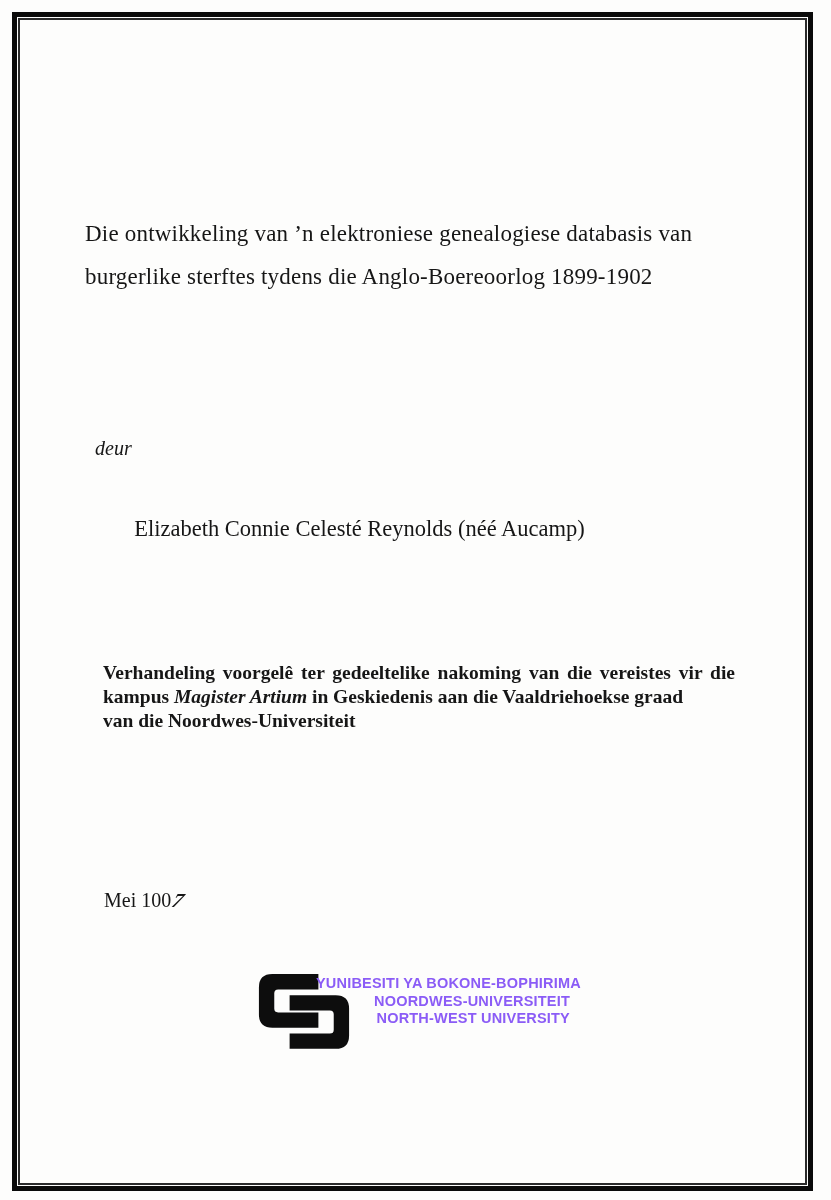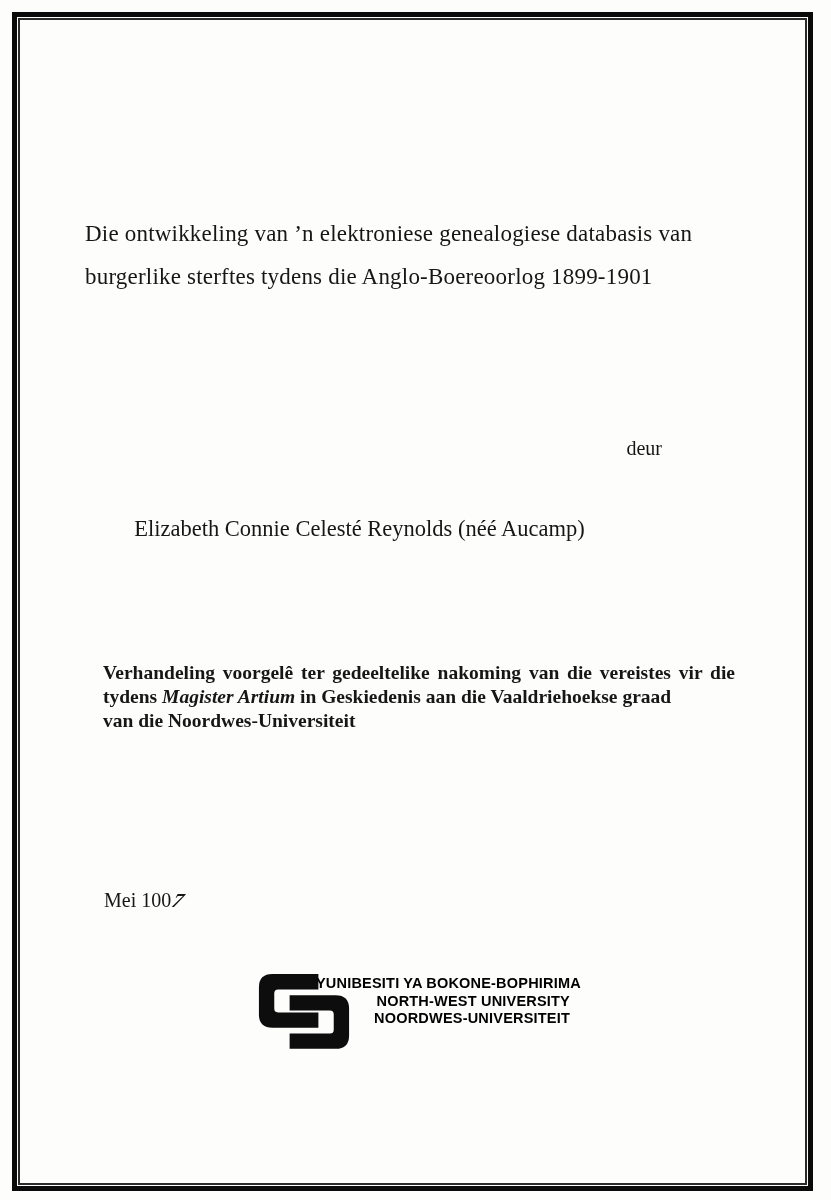--- a/index.html
+++ b/index.html
@@ -41,22 +41,23 @@
     text-align: center;
     font-size: 23px;
     letter-spacing: 0.2px;
   }
   .title-block .title-line { line-height: 43px; white-space: nowrap; }
   .byline {
     position: absolute;
     top: 437px;
     left: 95px;
     right: 75px;
-    text-align: right;
+    text-align: left;
     font-size: 20px;
+    font-style: italic;
   }
   .author-line {
     position: absolute;
     top: 516px;
     left: 74px;
     right: 92px;
     text-align: center;
     font-size: 22.5px;
   }
   .statement {
@@ -96,58 +97,58 @@
     position: absolute;
     left: 316px;
     top: 975px;
     width: 254px;
     text-align: right;
     font-family: "Liberation Sans", sans-serif;
     font-weight: 700;
     font-size: 14.5px;
     line-height: 17.6px;
     letter-spacing: 0.2px;
-    color: #000000;
+    color: #8b5cf6;
     white-space: nowrap;
   }
 </style>
 </head>
 <body>
 
 <div class="page">
 
   <div class="frame-outer">
     <div class="frame-inner"></div>
   </div>
 
   <div class="title-block">
     <div class="title-line">Die ontwikkeling van ’n elektroniese genealogiese databasis van</div>
-    <div class="title-line">burgerlike sterftes tydens die Anglo-Boereoorlog 1899-1901</div>
+    <div class="title-line">burgerlike sterftes tydens die Anglo-Boereoorlog 1899-1902</div>
   </div>
 
   <div class="byline">deur</div>
 
   <div class="author-line">Elizabeth Connie Celesté Reynolds (néé Aucamp)</div>
 
   <div class="statement">
     <div class="justified">Verhandeling voorgelê ter gedeeltelike nakoming van die vereistes vir die</div>
-    <div><span>tydens </span><span class="italic">Magister Artium</span><span> in Geskiedenis aan die Vaaldriehoekse graad</span></div>
+    <div><span>kampus </span><span class="italic">Magister Artium</span><span> in Geskiedenis aan die Vaaldriehoekse graad</span></div>
     <div>van die Noordwes-Universiteit</div>
   </div>
 
   <div class="supervisor-block">
     <div><span>Mei 100</span><span class="digit-seven">7</span></div>
   </div>
 
   <svg class="logo-mark" viewBox="0 0 98 84" xmlns="http://www.w3.org/2000/svg" aria-hidden="true">
 
     <path fill="#0d0d0d" d="M 16,4 H 64 V 20 H 22 Q 18,20 18,24 V 40 Q 18,44 22,44 H 64 V 60 H 16 Q 2,60 2,46 V 18 Q 2,4 16,4 Z"></path>
 
     <path fill="#0d0d0d" stroke="#fdfdfc" stroke-width="3" paint-order="stroke" d="M 34,26 H 82 Q 96,26 96,40 V 68 Q 96,82 82,82 H 34 V 66 H 76 Q 80,66 80,62 V 46 Q 80,42 76,42 H 34 Z"></path>
   </svg>
 
   <div class="logo-text">
     <div>YUNIBESITI YA BOKONE-BOPHIRIMA</div>
+    <div>NOORDWES-UNIVERSITEIT</div>
     <div>NORTH-WEST UNIVERSITY</div>
-    <div>NOORDWES-UNIVERSITEIT</div>
   </div>
 
 </div>
 
 </body></html>

